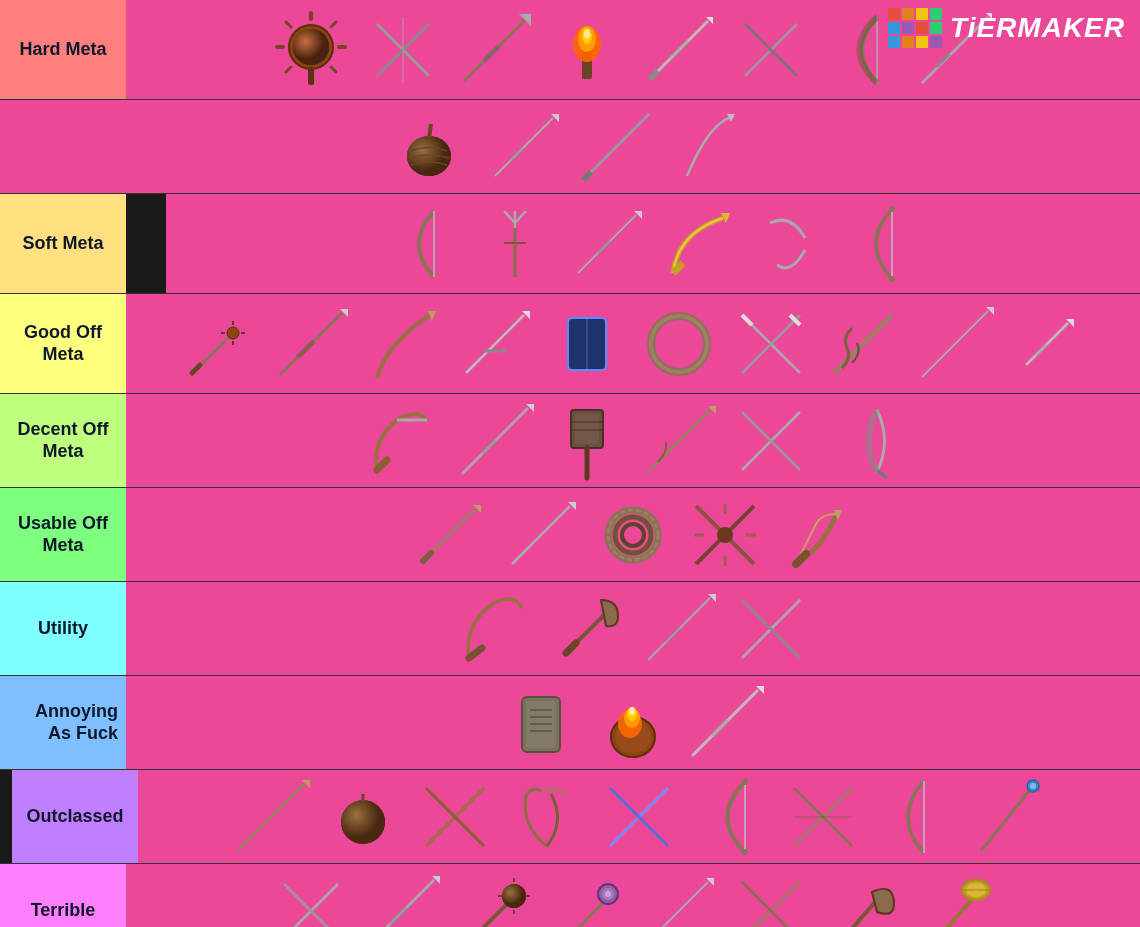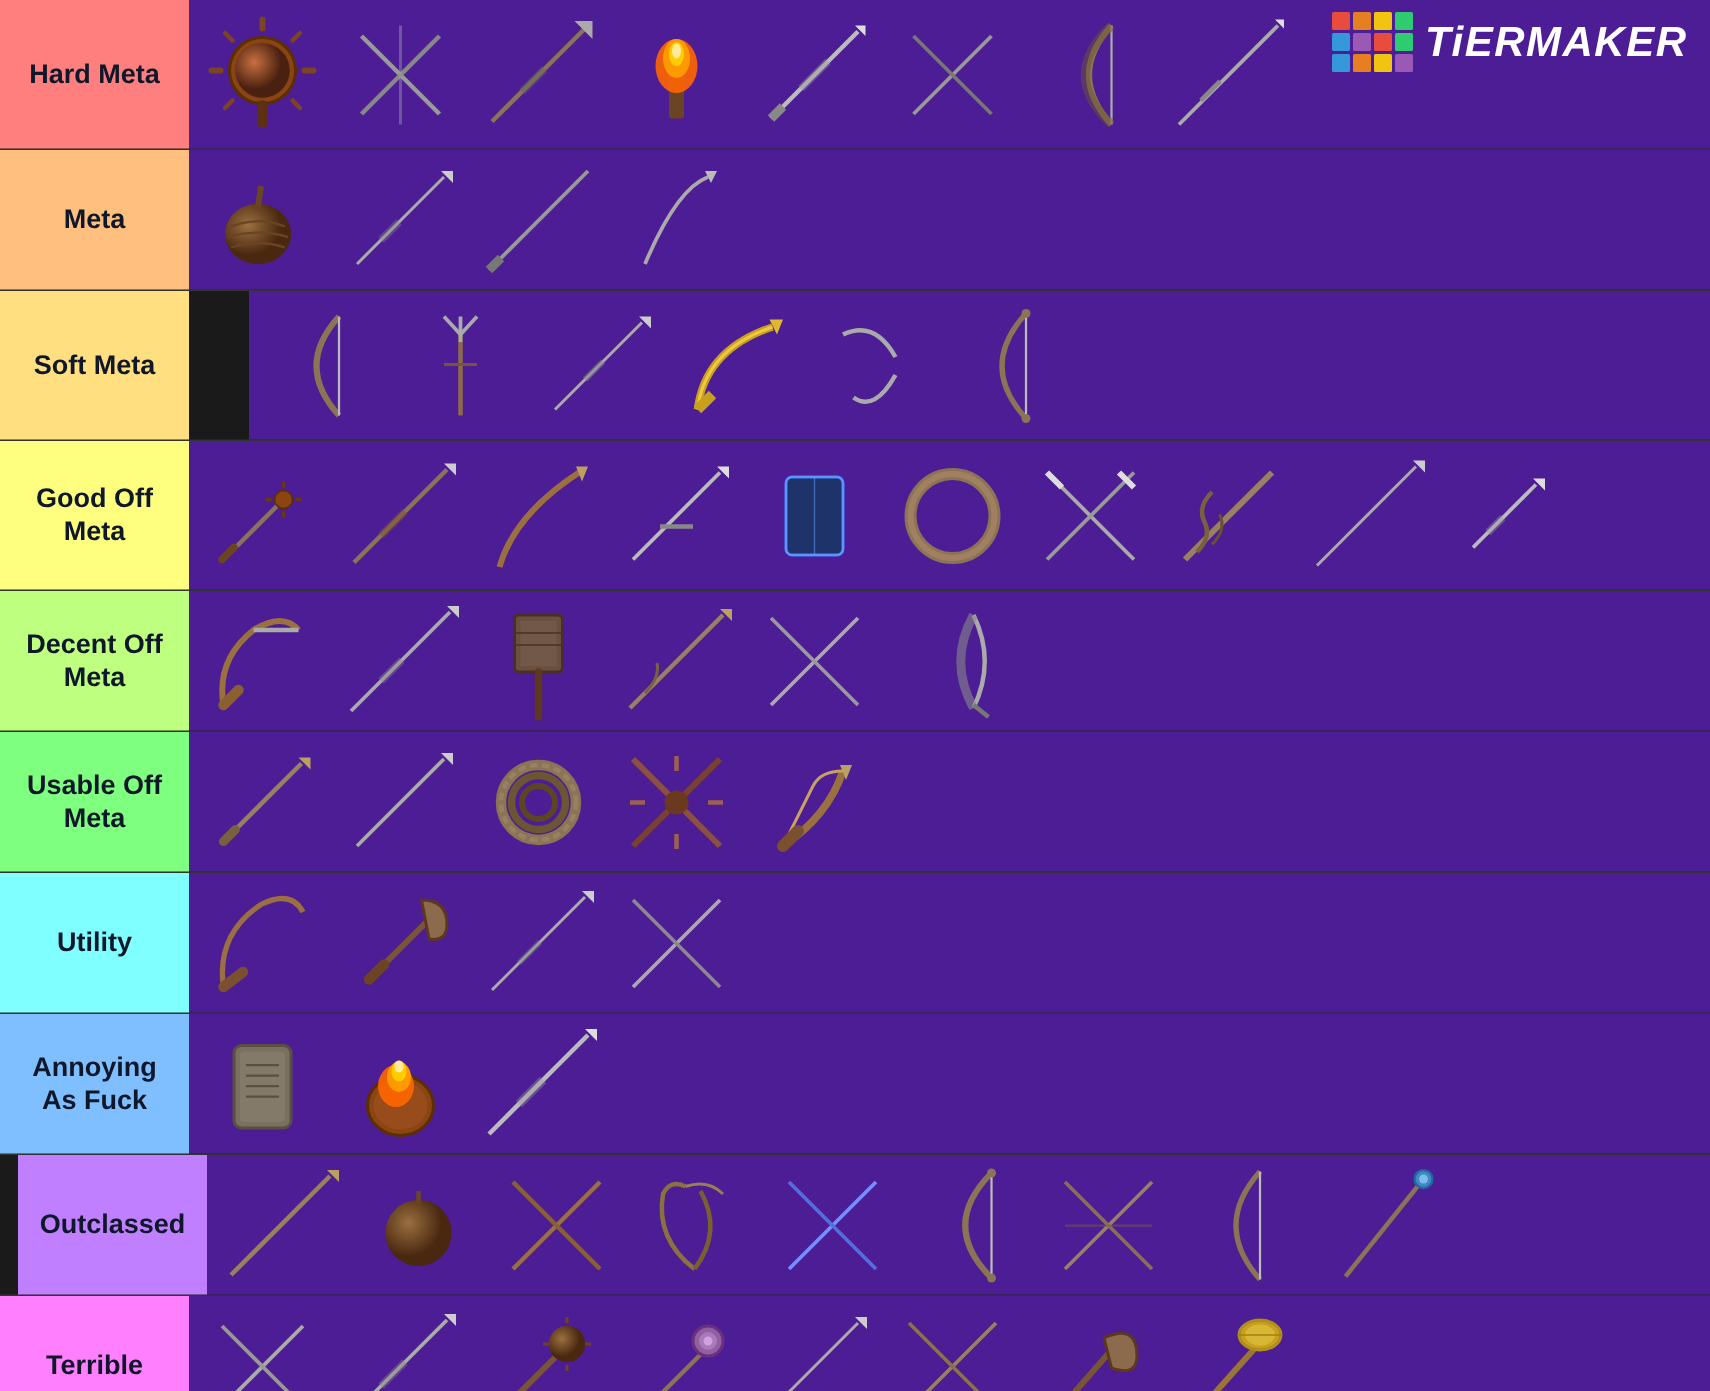--- a/index.html
+++ b/index.html
@@ -32,24 +32,25 @@
       color: #0f172a;
       padding: 8px;
       line-height: 1.2;
     }
     .tier-items {
       flex: 1;
       display: flex;
       flex-direction: row;
       flex-wrap: wrap;
       align-items: center;
-      background: #4c1d95;
+      background: #ec4899;
       padding: 4px;
       gap: 2px;
       position: relative;
+      justify-content: center;
     }
     .item-slot {
       width: 90px;
       height: 85px;
       display: flex;
       align-items: center;
       justify-content: center;
       overflow: hidden;
       position: relative;
     }
@@ -83,21 +84,21 @@
     }
 
     
     .tier-hard-meta { background: #ff7f7f; }
     .tier-meta { background: #ffbf7f; }
     .tier-soft-meta { background: #ffdf7f; }
     .tier-good-off-meta { background: #ffff7f; }
     .tier-decent-off-meta { background: #bfff7f; }
     .tier-usable-off-meta { background: #7fff7f; }
     .tier-utility { background: #7fffff; }
-    .tier-annoying { background: #7fbfff; }
+    .tier-annoying { background: #7fbfff; text-align: right; }
     .tier-outclassed { background: #bf7fff; margin-left: 12px; }
     .tier-terrible { background: #ff7fff; }
 
     svg.weapon-svg {
       width: 82px;
       height: 82px;
     }
   </style>
 </head>
 <body>
@@ -205,21 +206,20 @@
           <div class="logo-cell" style="background:#e67e22"></div>
           <div class="logo-cell" style="background:#f1c40f"></div>
           <div class="logo-cell" style="background:#9b59b6"></div>
         </div>
         <div class="logo-text">TiERMAKER</div>
       </div>
     </div>
   </div>
 
   <div class="tier-row" style="min-height:90px;">
-    <div class="tier-label tier-meta">Meta</div>
     <div class="tier-items">
 
       <div class="item-slot">
         <svg class="weapon-svg" viewBox="0 0 82 82">
           <ellipse cx="38" cy="50" rx="22" ry="20" fill="url(#metaball)"></ellipse>
           <defs>
               <radialGradient id="metaball" cx="35%" cy="35%">
                 <stop offset="0%" stop-color="#9a7040"></stop>
                 <stop offset="100%" stop-color="#4a2810"></stop>
               </radialGradient>

